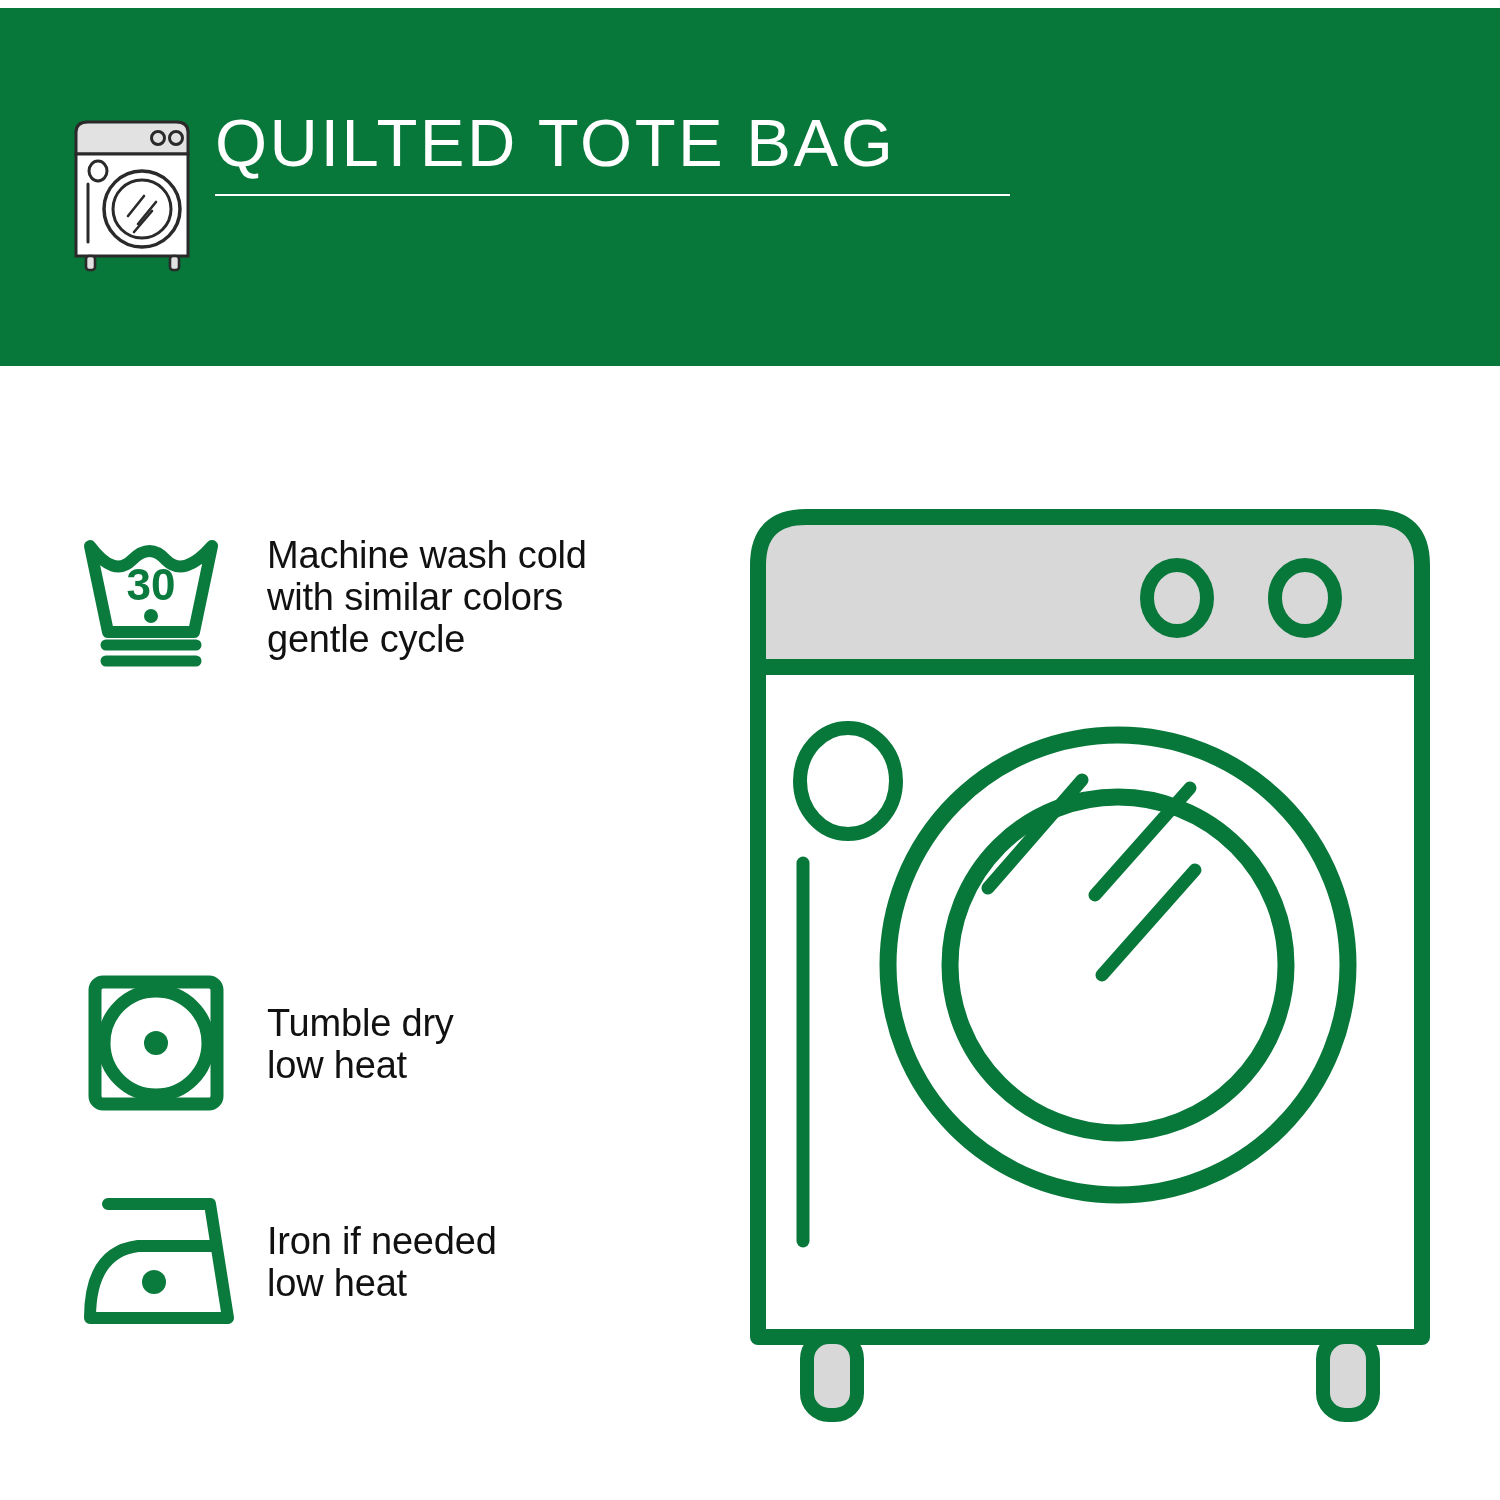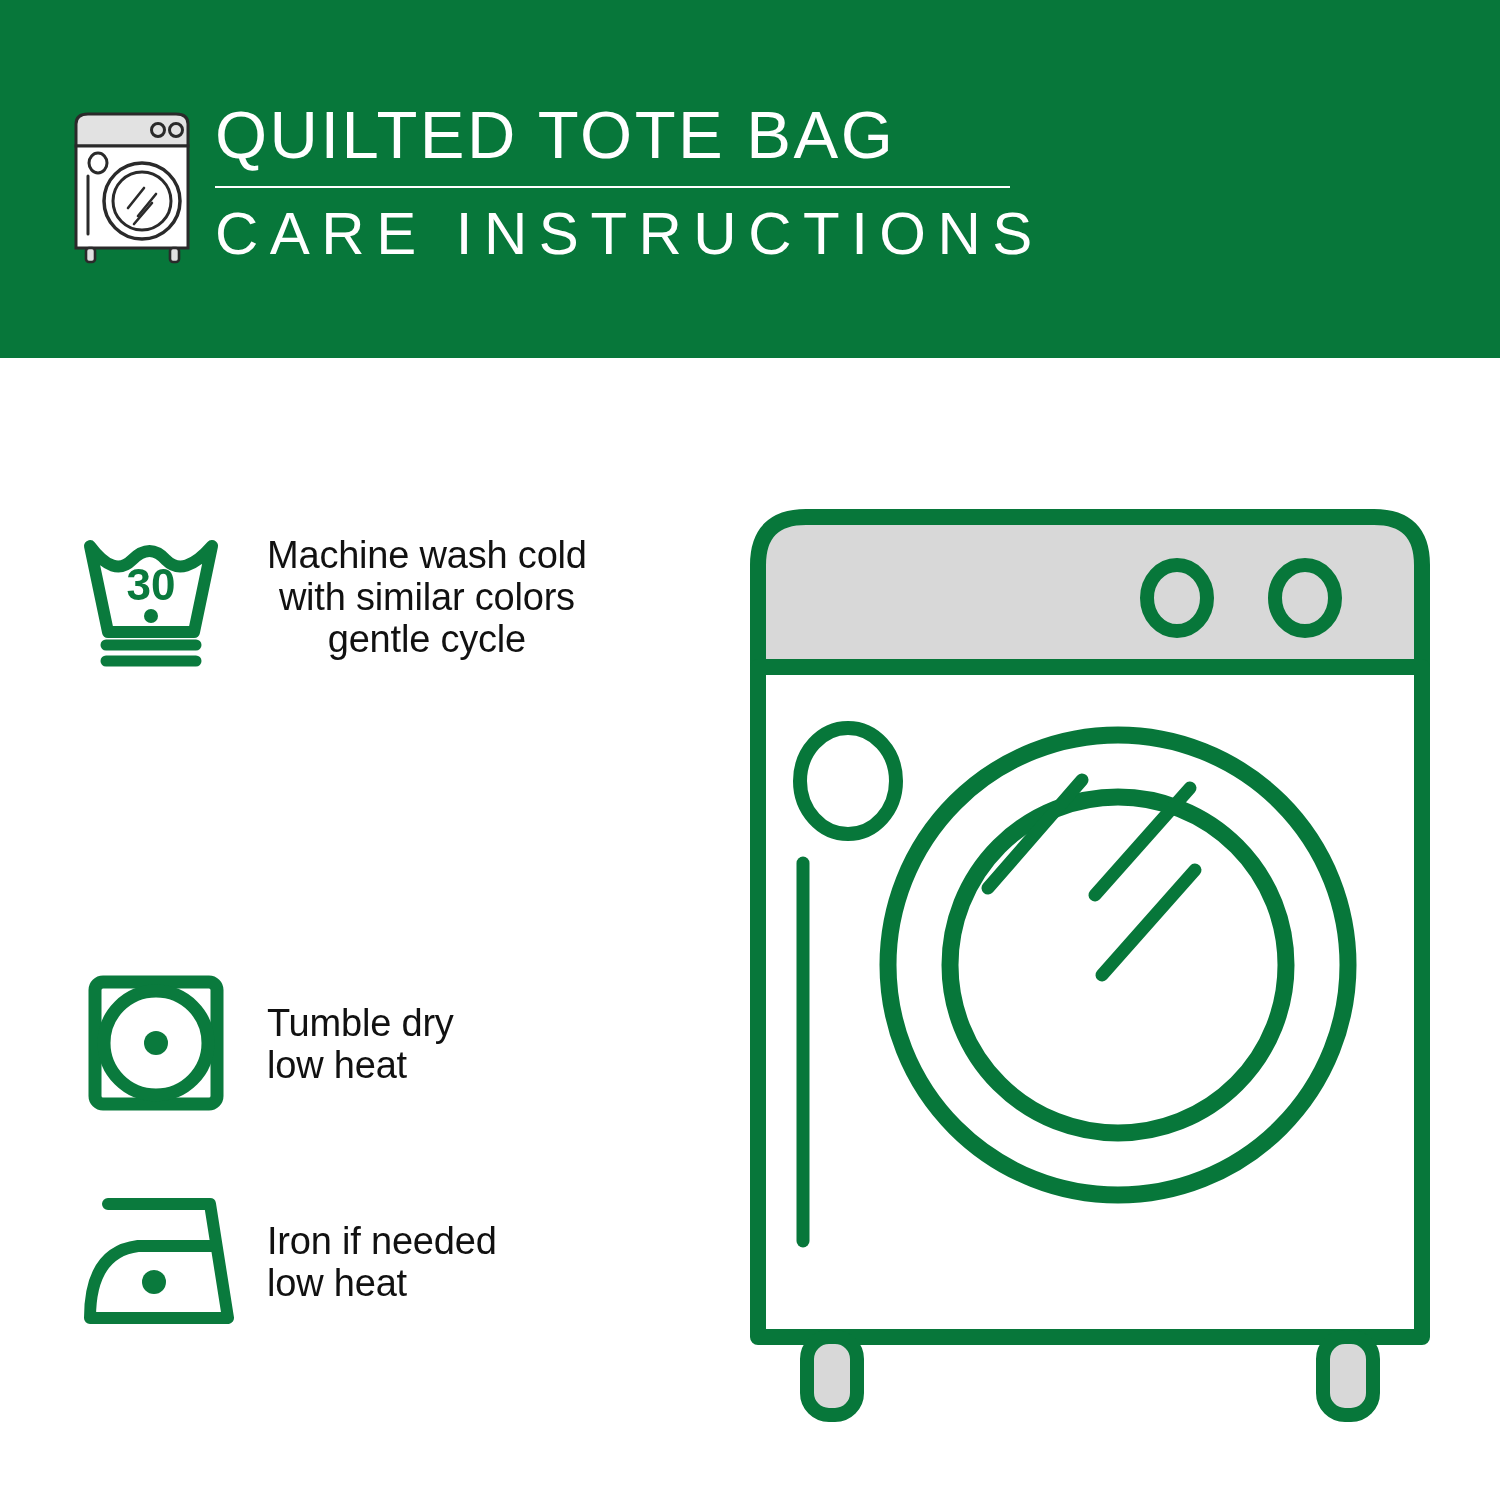--- a/index.html
+++ b/index.html
@@ -16,21 +16,21 @@
     position: relative;
     width: 1500px;
     height: 1500px;
     background: #ffffff;
   }
 
   
   .header {
     position: absolute;
     left: 0;
-    top: 0;
+    top: 8px;
     width: 1500px;
     height: 358px;
     background: #07773a;
     display: flex;
     align-items: center;
   }
 
   .header-icon {
     position: absolute;
     left: 62px;
@@ -83,21 +83,21 @@
     height: 1500px;
   }
 
   .care-row {
     position: absolute;
     left: 78px;
     display: flex;
     align-items: flex-start;
   }
 
-  .care-row[data-idx="0"] { top: 520px; text-align: center; }
+  .care-row[data-idx="0"] { top: 520px; }
   .care-row[data-idx="1"] { top: 735px; }
   .care-row[data-idx="2"] { top: 970px; }
   .care-row[data-idx="3"] { top: 1190px; }
 
   .care-symbol {
     width: 165px;
     height: 150px;
     flex: 0 0 165px;
   }
 
@@ -154,21 +154,20 @@
         <line x1="72" y1="118" x2="90" y2="97" stroke="#2a2a2a" stroke-width="2.6" stroke-linecap="round"></line>
 
         <rect x="24" y="142" width="9" height="14" rx="3" fill="#e2e2e2" stroke="#2a2a2a" stroke-width="2.6"></rect>
         <rect x="108" y="142" width="9" height="14" rx="3" fill="#e2e2e2" stroke="#2a2a2a" stroke-width="2.6"></rect>
       </svg>
     </div>
 
     <div class="header-titles">
       <div class="title-main">QUILTED TOTE BAG</div>
       <div class="title-rule"></div>
-      <div class="title-sub">CARE INSTRUCTIONS</div>
     </div>
 
   </div>
 
   <div class="care-list">
 
     <div class="care-row" data-idx="0">
       <div class="care-symbol">
         <svg viewBox="0 0 165 150" width="165" height="150">
           <g fill="none" stroke="#0a7a3d" stroke-width="12" stroke-linecap="round" stroke-linejoin="round">

